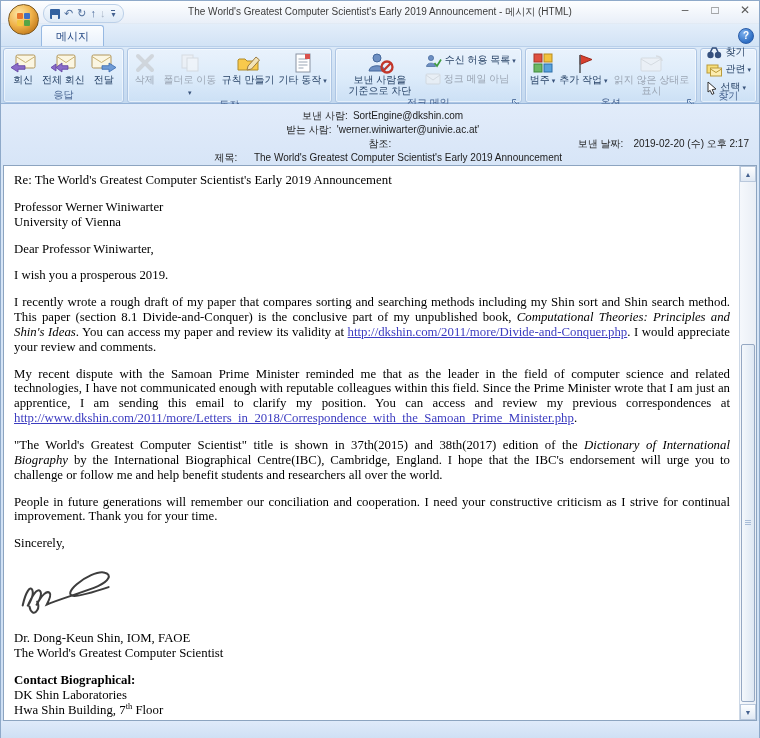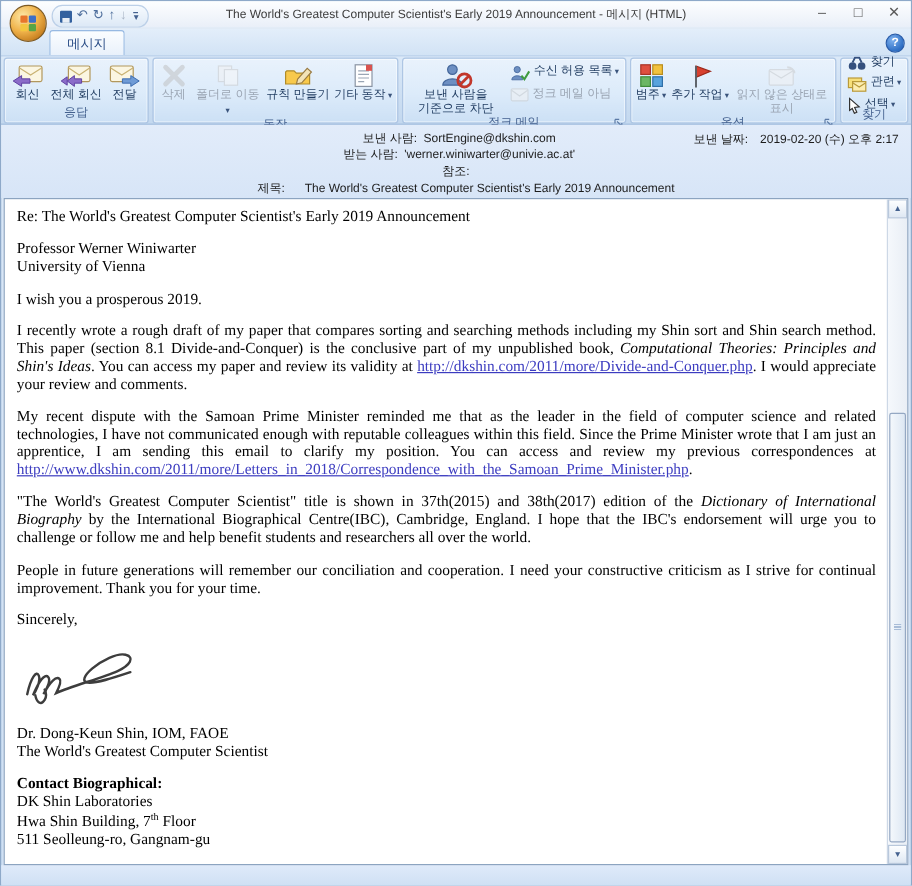--- a/index.html
+++ b/index.html
@@ -53,21 +53,21 @@
   .rsmall .ricon{height:14px;}
   .rsmall .rlabel{max-width:none;white-space:nowrap;}
   .stackcol{display:flex;flex-direction:column;justify-content:center;height:40px;}
   .dd{font-size:7px;color:#3a547c;}
 
   
   .msg-header{height:61px;background:linear-gradient(#e2ecfa,#d7e5f7);padding:5px 8px 0 8px;box-sizing:border-box;font-size:10px;color:#1c1c1c;position:relative;text-align:center;}
   .hrow{height:14px;line-height:14px;white-space:nowrap;}
   .hlabel{display:inline-block;width:56px;color:#1c1c1c;}
   .hdate{position:absolute;right:10px;top:5px;}
-  .hdate .hlabel{width:auto;margin-right:10px;}
+  .hdate .hlabel{width:auto;margin-right:10px;margin-top:28px;}
 
   
   .bodywrap{position:relative;margin:0 2px;height:556px;background:#fff;border:1px solid #8ca4c0;box-sizing:border-box;overflow:hidden;}
   .bodycontent{position:absolute;left:0;top:0;right:17px;bottom:0;padding:7px 9px 0 10px;overflow:hidden;
                font-family:"Liberation Serif","DejaVu Serif",serif;font-size:12.8px;line-height:1.16;color:#000;}
   .para{margin:12px 0 0 0;}
   .para:first-child{margin-top:0;}
   .para.j{text-align:justify;}
   .lnk{color:#3c3cc0;text-decoration:underline;cursor:pointer;}
   .italic{font-style:italic;}
@@ -336,20 +336,23 @@
   <div class="bodywrap">
     <div class="bodycontent">
         <div class="para">
           <div><span>Re: The World's Greatest Computer Scientist's Early 2019 Announcement</span></div>
         </div>
         <div class="para">
           <div><span>Professor Werner Winiwarter</span></div>
           <div><span>University of Vienna</span></div>
         </div>
         <div class="para">
+          <div><span>Dear Professor Winiwarter,</span></div>
+        </div>
+        <div class="para">
           <div><span>I wish you a prosperous 2019.</span></div>
         </div>
         <div class="para j"><span>I recently wrote a rough draft of my paper that compares sorting and searching methods including my Shin sort and Shin search method. This paper (section 8.1 Divide-and-Conquer) is the conclusive part of my unpublished book, </span><span class="italic">Computational Theories: Principles and Shin's Ideas</span><span>. You can access my paper and review its validity at </span><a class="lnk">http://dkshin.com/2011/more/Divide-and-Conquer.php</a><span>. I would appreciate your review and comments.</span></div>
         <div class="para j"><span>My recent dispute with the Samoan Prime Minister reminded me that as the leader in the field of computer science and related technologies, I have not communicated enough with reputable colleagues within this field. Since the Prime Minister wrote that I am just an apprentice, I am sending this email to clarify my position. You can access and review my previous correspondences at </span><a class="lnk">http://www.dkshin.com/2011/more/Letters_in_2018/Correspondence_with_the_Samoan_Prime_Minister.php</a><span>.</span></div>
         <div class="para j"><span>"The World's Greatest Computer Scientist" title is shown in 37th(2015) and 38th(2017) edition of the </span><span class="italic">Dictionary of International Biography</span><span> by the International Biographical Centre(IBC), Cambridge, England. I hope that the IBC's endorsement will urge you to challenge or follow me and help benefit students and researchers all over the world.</span></div>
         <div class="para j"><span>People in future generations will remember our conciliation and cooperation. I need your constructive criticism as I strive for continual improvement. Thank you for your time.</span></div>
         <div class="para">
           <div><span>Sincerely,</span></div>
         </div>
         <div class="para sig">

